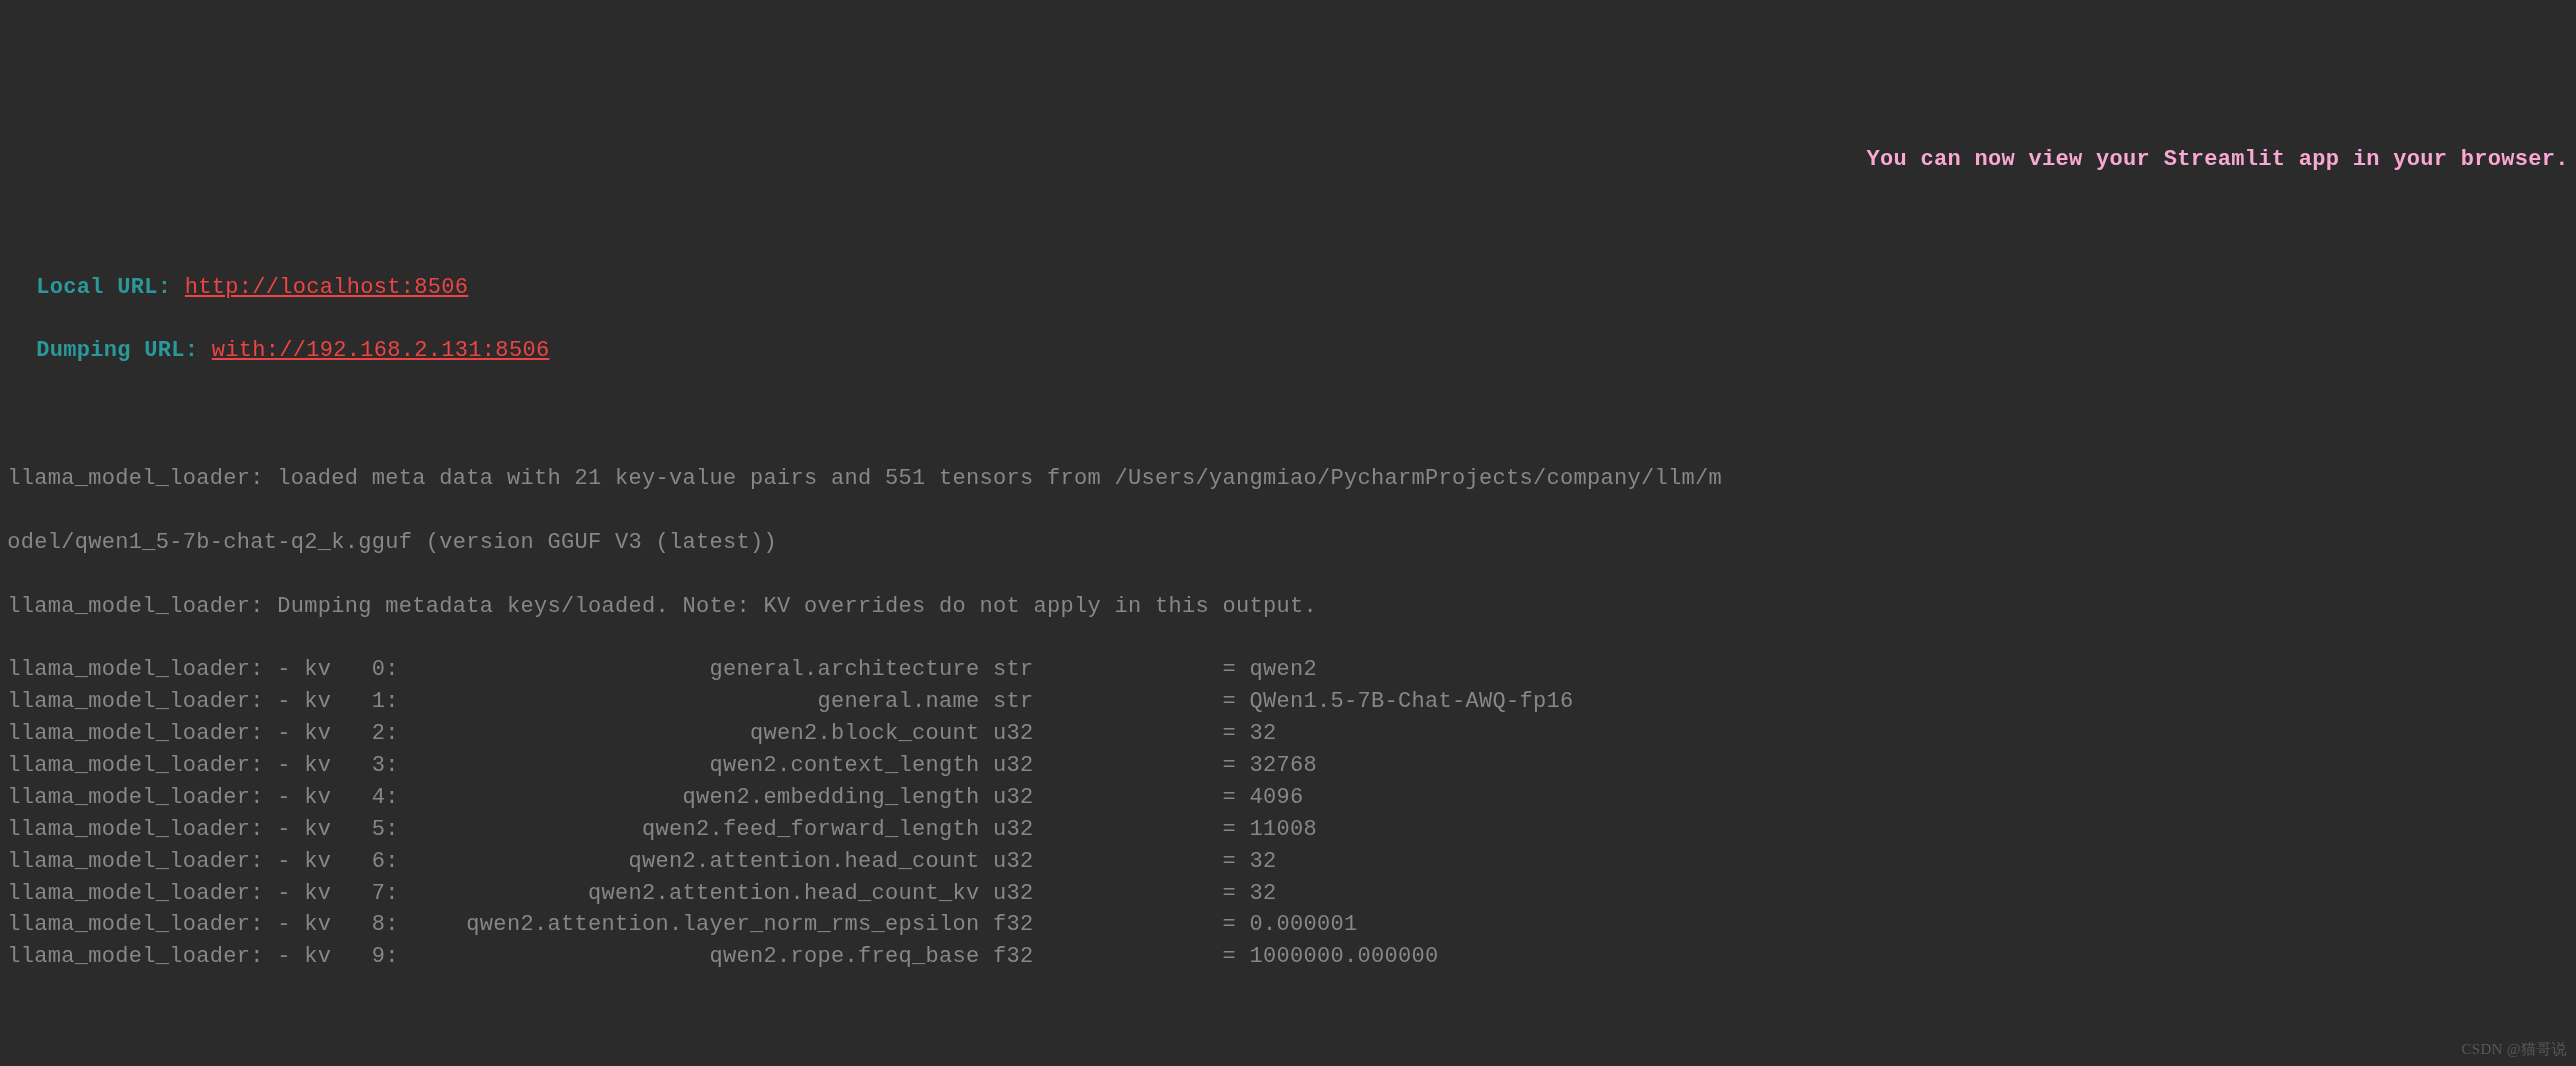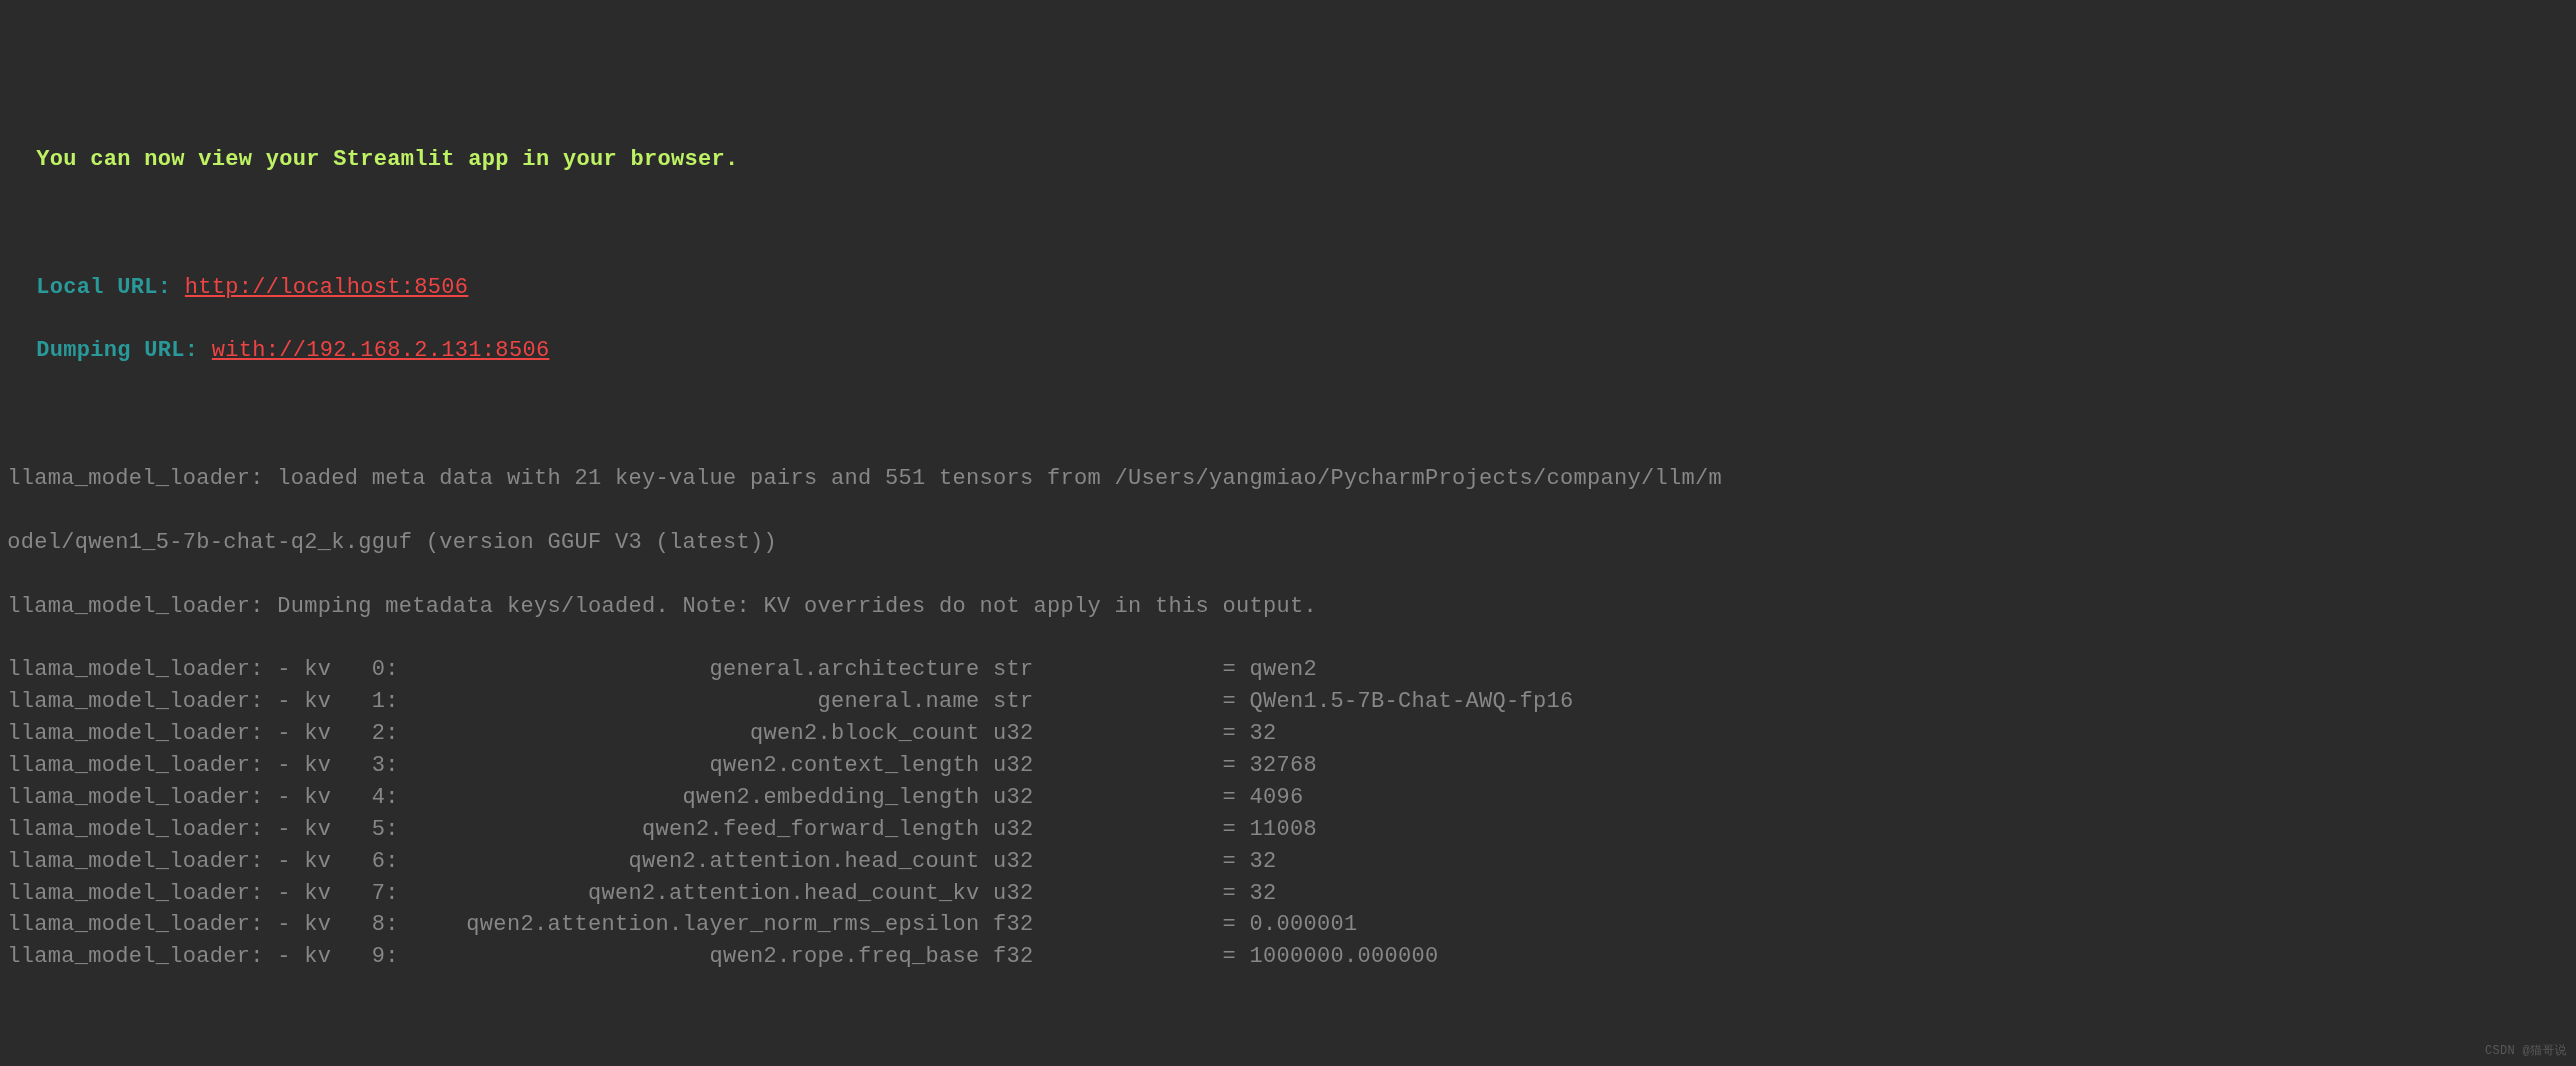--- a/index.html
+++ b/index.html
@@ -12,23 +12,24 @@
       color: #a9b7c6;
       font-family: 'Menlo', 'Monaco', 'Consolas', 'Courier New', monospace;
       font-size: 22px;
       line-height: 1.45;
       padding: 16.5px 7.3px 7.3px 7.3px;
       white-space: pre;
       overflow: hidden;
       letter-spacing: 0.3px;
     }
     .header-line {
-      color: #bef264;
+      color: #f9a8d4;
       font-weight: bold;
       padding-left: 29px;
+      text-align: right;
     }
     .url-label {
       color: #299999;
       padding-left: 29px;
       font-weight: bold;
     }
     .url {
       color: #ef4444;
       text-decoration: underline;
       cursor: pointer;
@@ -37,22 +38,22 @@
       color: #878787;
     }
     .blank-line {
       height: 1.45em;
     }
     .watermark {
       position: fixed;
       bottom: 5.5px;
       right: 9.2px;
       color: #6d6d6d;
-      font-size: 12px;
-      font-family: Liberation Mono, monospace;
+      font-size: 15px;
+      font-family: Liberation Serif, serif;
       opacity: 0.7;
     }
   </style>
 </head>
 <body>
 
 
 
 <div class="header-line">You can now view your Streamlit app in your browser.</div>
 <div class="blank-line"></div>

